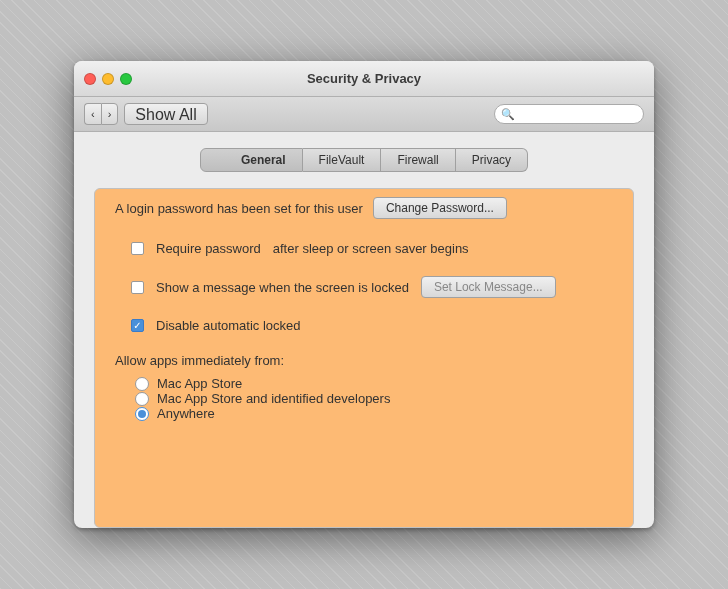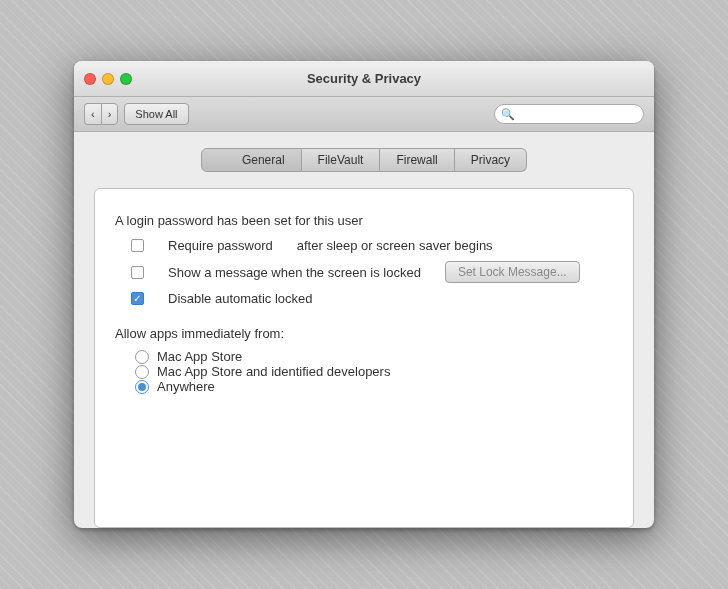--- a/index.html
+++ b/index.html
@@ -91,21 +91,21 @@
     }
     .nav-arrows .nav-btn:last-child {
       border-radius: 0 4px 4px 0;
     }
     .show-all-btn {
       background: linear-gradient(to bottom, #f0f0f0, #d8d8d8);
       border: 1px solid #a0a0a0;
       border-radius: 4px;
       padding: 2px 10px;
       cursor: pointer;
-      font-size: 11px;
+      font-size: 16px;
       color: #333;
       height: 22px;
     }
     .search-box {
       margin-left: auto;
       background: white;
       border: 1px solid #aaa;
       border-radius: 10px;
       width: 150px;
       height: 20px;
@@ -146,28 +146,28 @@
       border-radius: 6px 0 0 6px;
     }
     .tab:last-child {
       border-radius: 0 6px 6px 0;
     }
     .tab + .tab {
       border-left: none;
     }
     .tab.active {
       background: linear-gradient(to bottom, #d0d0d0, #bebebe);
-      font-weight: 400;
+      font-weight: 700;
       padding-left: 40px;
     }
     .panel {
-      background: #ffffff;
+      background: #fdba74;
       border: 1px solid #c0c0c0;
       border-radius: 6px;
-      padding: 24px 20px;
+      padding: 8px 20px;
       min-height: 340px;
     }
     .login-password-row {
       display: flex;
       align-items: center;
       gap: 10px;
       margin-bottom: 10px;
     }
     .login-password-text {
       color: #333;
@@ -184,21 +184,22 @@
     }
     .options-section {
       margin-left: 16px;
       display: flex;
       flex-direction: column;
       gap: 8px;
     }
     .option-row {
       display: flex;
       align-items: center;
-      gap: 24px;
+      gap: 12px;
+      margin-top: 12px;
     }
     .checkbox {
       width: 13px;
       height: 13px;
       border: 1px solid #999;
       background: white;
       border-radius: 2px;
       display: flex;
       align-items: center;
       justify-content: center;
@@ -360,20 +361,21 @@
       <div class="tab active">General</div>
       <div class="tab">FileVault</div>
       <div class="tab">Firewall</div>
       <div class="tab">Privacy</div>
     </div>
 
     <div class="panel">
 
       <div class="login-password-row">
         <span class="login-password-text">A login password has been set for this user</span>
+        <button class="change-password-btn">Change Password...</button>
       </div>
 
       <div class="options-section">
 
         <div class="option-row">
           <div class="checkbox"></div>
           <span class="option-label">Require password</span>
           <span class="option-label">after sleep or screen saver begins</span>
         </div>
 

